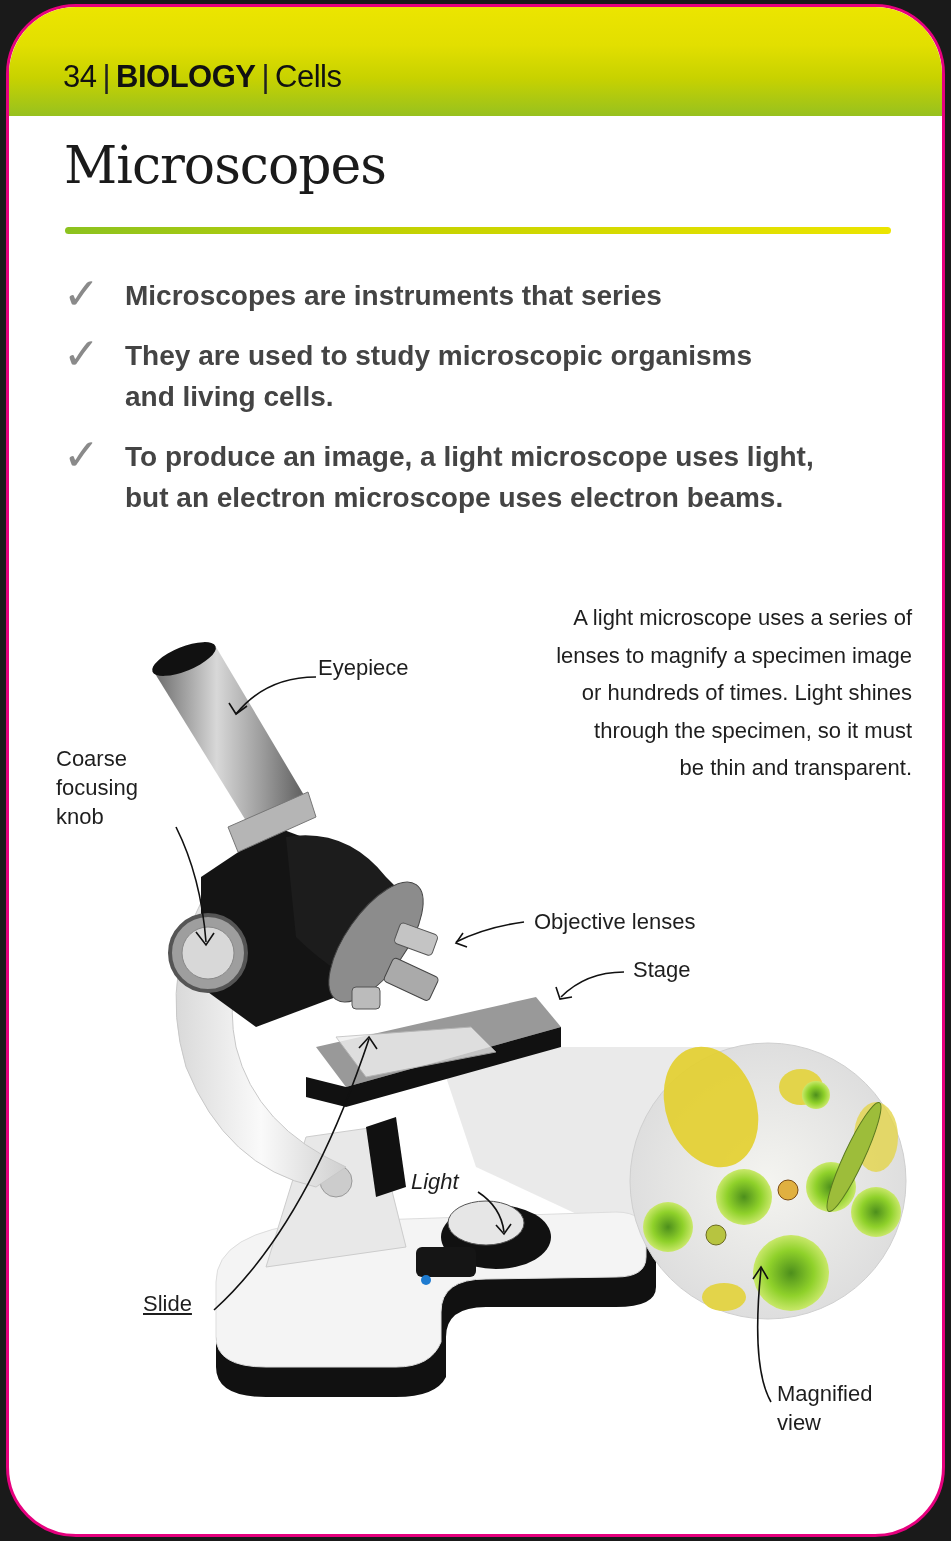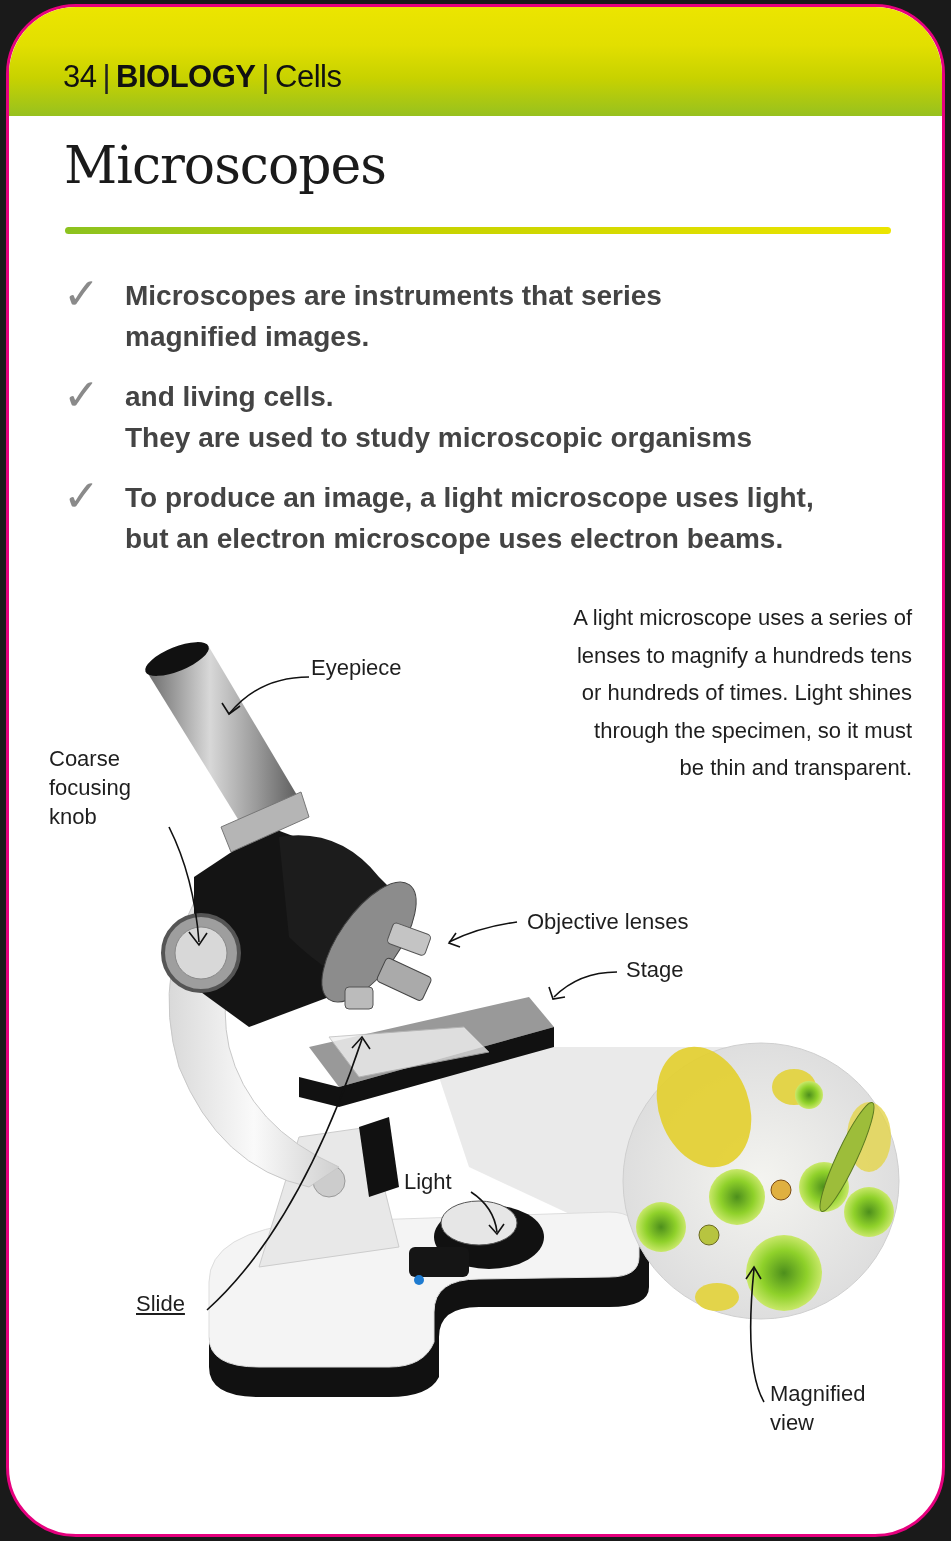--- a/index.html
+++ b/index.html
@@ -8,47 +8,46 @@
   .header{position:absolute;left:0;top:0;width:100%;height:109px;background:linear-gradient(to bottom,#ece500 0%,#e2df00 35%,#c8d200 65%,#97c11f 100%);}
   .breadcrumb{position:absolute;left:54px;top:52px;font-size:31px;color:#111;letter-spacing:-0.5px;}
   .breadcrumb .bold{font-weight:bold;}
   .breadcrumb .sep{font-weight:normal;color:#222;padding:0 6px;}
   .title{position:absolute;left:55px;top:128px;font-family:"DejaVu Serif",serif;font-size:52px;color:#1a1a1a;letter-spacing:-1px;}
   .rule{position:absolute;left:56px;top:220px;width:826px;height:7px;border-radius:4px;background:linear-gradient(to right,#8cc21f,#c7d300 45%,#ece500);}
   .bullets{position:absolute;left:50px;top:268px;width:820px;}
   .bullet{position:relative;padding-left:66px;font-size:28px;line-height:41px;color:#444;font-weight:bold;margin-bottom:19px;}
   .bullet .check{position:absolute;left:4px;top:-2px;font-size:44px;color:#8a8a8a;font-weight:normal;}
   .desc{position:absolute;left:443px;top:592px;width:460px;font-size:22px;line-height:37.5px;color:#1e1e1e;text-align:right;}
-  .figure{position:absolute;left:0;top:600px;width:901px;height:927px;}
+  .figure{position:absolute;left:7px;top:600px;width:901px;height:927px;}
   .lbl{position:absolute;font-size:22px;color:#1e1e1e;line-height:29px;}
   svg{position:absolute;left:0;top:0;}
 </style>
 </head>
 <body>
 
 <div class="card">
   <div class="header">
     <div class="breadcrumb">
       <span>34</span><span class="sep">|</span><span class="bold">BIOLOGY</span><span class="sep">|</span><span>Cells</span>
     </div>
   </div>
 
   <div class="title">Microscopes</div>
   <div class="rule"></div>
 
   <div class="bullets">
     <div class="bullet">
       <span class="check">✓</span>
       <div>Microscopes are instruments that series</div>
-      <div>magnified images.</div>
     </div>
     <div class="bullet">
       <span class="check">✓</span>
+      <div>They are used to study microscopic organisms</div>
       <div>and living cells.</div>
-      <div>They are used to study microscopic organisms</div>
     </div>
     <div class="bullet">
       <span class="check">✓</span>
       <div>To produce an image, a light microscope uses light,</div>
       <div>but an electron microscope uses electron beams.</div>
     </div>
   </div>
 
   <div class="figure">
     <svg width="933" height="927" viewBox="0 0 933 927">
@@ -144,28 +143,28 @@
     </svg>
 
     <div class="lbl" style="left:302px;top:46px;">Eyepiece</div>
     <div class="lbl" style="left:40px;top:137px;width:112px;text-align:left;">
       <div>Coarse</div>
       <div>focusing</div>
       <div>knob</div>
     </div>
     <div class="lbl" style="left:518px;top:300px;text-align:right;">Objective lenses</div>
     <div class="lbl" style="left:617px;top:348px;">Stage</div>
-    <div class="lbl" style="left:395px;top:560px;">Light</div>
+    <div class="lbl" style="left:395px;top:560px;font-style:italic;">Light</div>
     <div class="lbl" style="left:127px;top:682px;text-decoration:underline;">Slide</div>
     <div class="lbl" style="left:761px;top:772px;">
       <div>Magnified</div>
       <div>view</div>
     </div>
   </div>
 
   <div class="desc">
     <div>A light microscope uses a series of</div>
-    <div>lenses to magnify a hundreds tens</div>
+    <div>lenses to magnify a specimen image</div>
     <div>or hundreds of times. Light shines</div>
     <div>through the specimen, so it must</div>
     <div>be thin and transparent.</div>
   </div>
 </div>
 
 </body></html>

